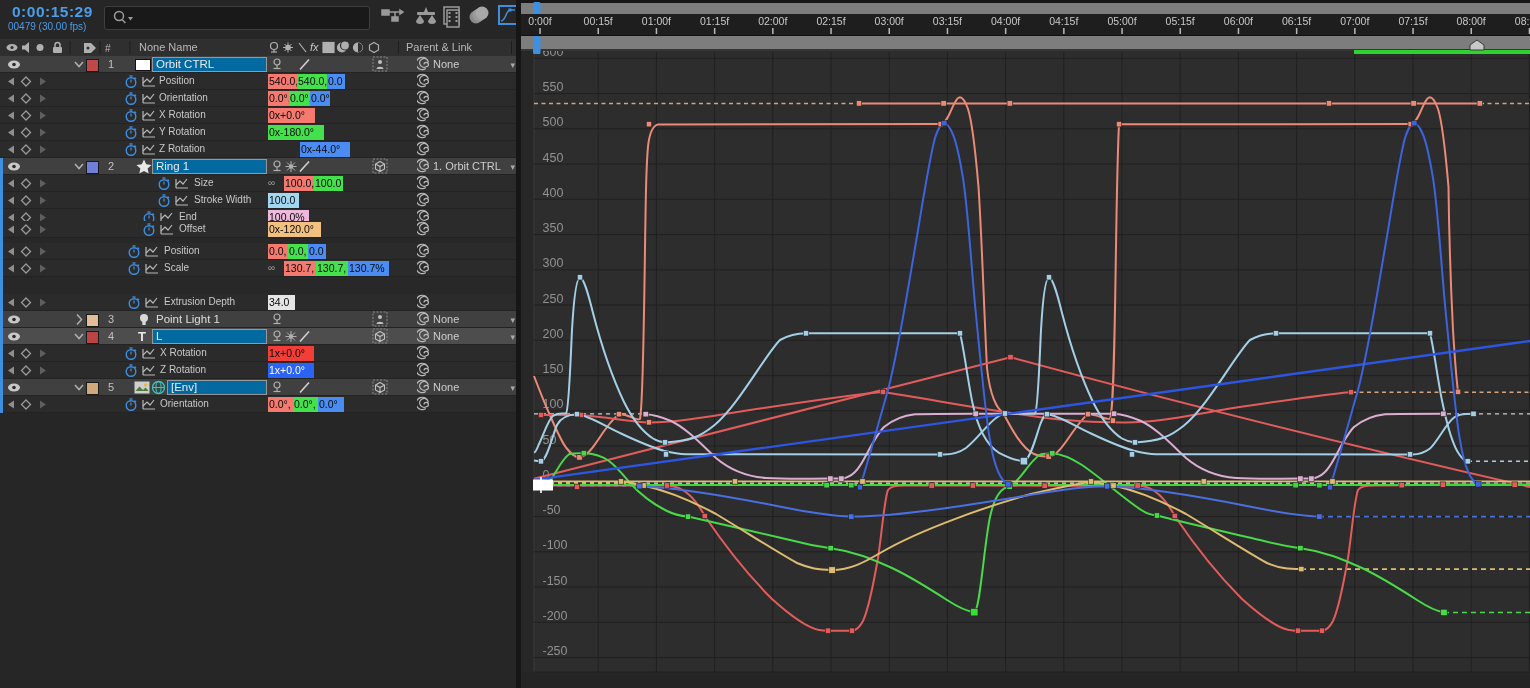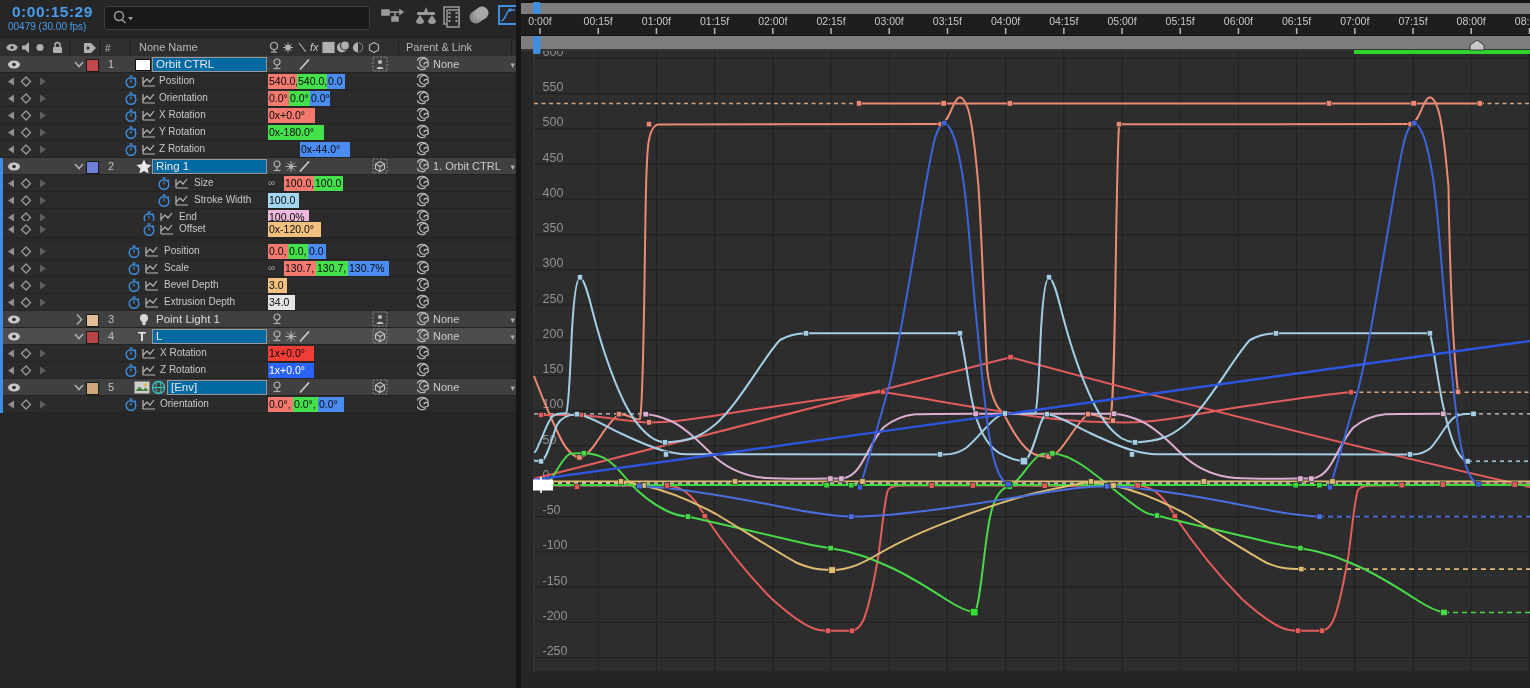--- a/index.html
+++ b/index.html
@@ -437,42 +437,20 @@
         </svg>
         <svg width="16" height="17" style="position:absolute;left:144px;top:0;">
           <path d="M2 13 L2 4 M2 13 L14 13" stroke="#b8b8b8" stroke-width="1.2" fill="none"></path>
           <path d="M2 10 L6 6 L9 9 L13 4" stroke="#b8b8b8" stroke-width="1.2" fill="none"></path>
         </svg>
         <div class="pname" style="left:164px;">Scale</div>
         <div class="pname" style="left:268px;color:#9a9a9a;">∞</div>
         <div class="vbox" style="left:284px;width:32px;background:#f4796f;color:#0a0a0a;text-align:left;padding-left:1px;">130.7,</div>
         <div class="vbox" style="left:316px;width:32px;background:#45e14d;color:#0a0a0a;text-align:left;padding-left:1px;">130.7,</div>
         <div class="vbox" style="left:348px;width:40px;background:#4a8cf2;color:#0a0a0a;text-align:left;padding-left:1px;">130.7%</div>
-        <svg width="14" height="17" style="position:absolute;left:417px;top:0;">
-          <path d="M7 8.5 a2.2 2.2 0 1 1 2.2 2.2 a4.4 4.4 0 1 1 2.2 -4.4 a6.2 6.2 0 1 0 -2.6 6.3" fill="none" stroke="#b9b9b9" stroke-width="1.2"></path>
-        </svg>
-      </div>
-<div class="row" style="top:277px;">
-        <svg width="50" height="17" style="position:absolute;left:2px;top:0;">
-          <path d="M12 4.5 L6 8.5 L12 12.5 z" fill="#8f8f8f"></path>
-          <path d="M24 4 L28.5 8.5 L24 13 L19.5 8.5 z" fill="none" stroke="#9a9a9a" stroke-width="1.3"></path>
-          <path d="M38 4.5 L44 8.5 L38 12.5 z" fill="#5f5f5f"></path>
-        </svg>
-        <svg width="16" height="17" style="position:absolute;left:126px;top:0;">
-          <circle cx="8" cy="9.5" r="4.8" fill="none" stroke="#3f8fe0" stroke-width="1.4"></circle>
-          <line x1="8" y1="9.5" x2="8" y2="6.5" stroke="#3f8fe0" stroke-width="1.2"></line>
-          <line x1="6.5" y1="3" x2="9.5" y2="3" stroke="#3f8fe0" stroke-width="1.4"></line>
-          <line x1="11.5" y1="4.5" x2="13" y2="6" stroke="#3f8fe0" stroke-width="1.2"></line>
-        </svg>
-        <svg width="16" height="17" style="position:absolute;left:144px;top:0;">
-          <path d="M2 13 L2 4 M2 13 L14 13" stroke="#b8b8b8" stroke-width="1.2" fill="none"></path>
-          <path d="M2 10 L6 6 L9 9 L13 4" stroke="#b8b8b8" stroke-width="1.2" fill="none"></path>
-        </svg>
-        <div class="pname" style="left:164px;">Bevel Depth</div>
-        <div class="vbox" style="left:268px;width:18px;background:#f2c180;color:#0a0a0a;text-align:left;padding-left:1px;">3.0</div>
         <svg width="14" height="17" style="position:absolute;left:417px;top:0;">
           <path d="M7 8.5 a2.2 2.2 0 1 1 2.2 2.2 a4.4 4.4 0 1 1 2.2 -4.4 a6.2 6.2 0 1 0 -2.6 6.3" fill="none" stroke="#b9b9b9" stroke-width="1.2"></path>
         </svg>
       </div>
 <div class="row" style="top:294px;">
         <svg width="50" height="17" style="position:absolute;left:2px;top:0;">
           <path d="M12 4.5 L6 8.5 L12 12.5 z" fill="#8f8f8f"></path>
           <path d="M24 4 L28.5 8.5 L24 13 L19.5 8.5 z" fill="none" stroke="#9a9a9a" stroke-width="1.3"></path>
           <path d="M38 4.5 L44 8.5 L38 12.5 z" fill="#5f5f5f"></path>
         </svg>

